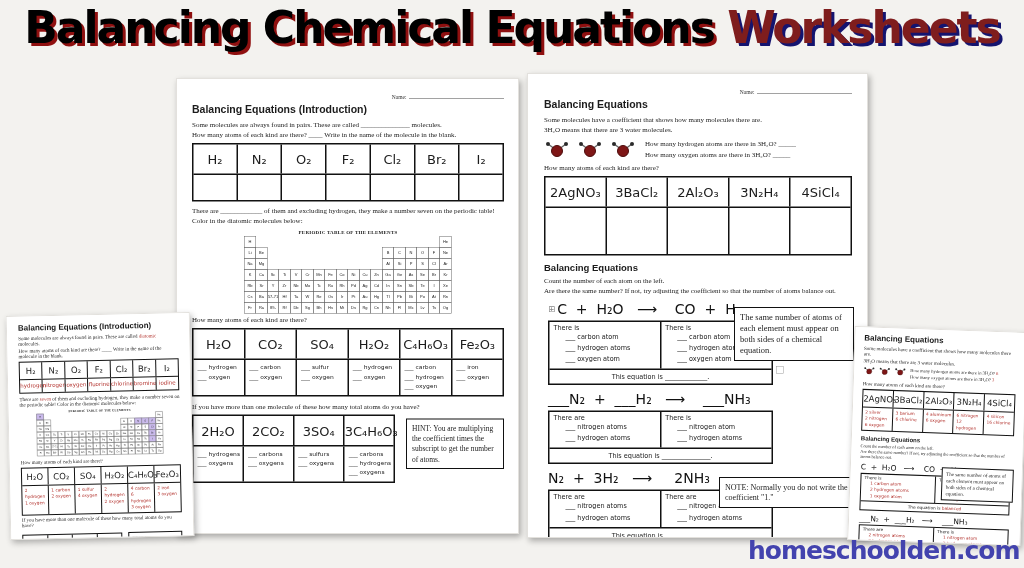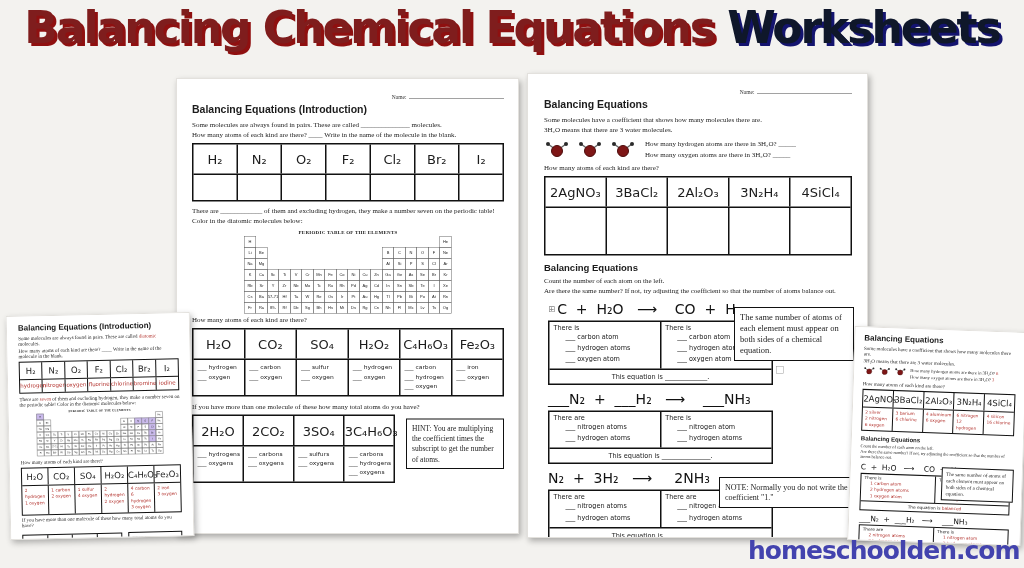--- a/index.html
+++ b/index.html
@@ -1,22 +1,22 @@
 <!DOCTYPE html>
 <html><head>
 <meta charset="utf-8">
 <style>
   html,body{margin:0;padding:0;}
   .canvas{position:relative;width:1024px;height:568px;background:#f3f2ef;overflow:hidden;
           font-family:"Liberation Serif","DejaVu Serif",serif;color:#1c1c1c;}
   
   .main-title{position:absolute;top:2px;left:0;right:0;text-align:center;
     font-family:"DejaVu Sans",sans-serif;font-weight:bold;font-size:44px;letter-spacing:-2px;white-space:nowrap;}
-  .title-red{color:#7f1d1d;text-shadow:3px 3px 0 #8f1010;}
-  .title-blue{color:#0f172a;text-shadow:3px 3px 0 #14146f;}
+  .title-red{color:#000000;text-shadow:3px 3px 0 #8f1010;}
+  .title-blue{color:#7f1d1d;text-shadow:3px 3px 0 #14146f;}
   .free{position:absolute;left:884px;top:82px;font:bold 36px "DejaVu Sans",sans-serif;color:#ee1687;letter-spacing:1px;}
   .website{position:absolute;left:748px;top:536px;width:268px;text-align:center;
     font:bold 25px "DejaVu Sans",sans-serif;color:#4343ae;letter-spacing:-1px;}
   
   .page{position:absolute;background:#fff;box-shadow:2px 3px 6px rgba(0,0,0,.3);border:1px solid #e3e1dd;}
   .pg2{transform:scale(.5);transform-origin:0 0;background:#fff;box-sizing:border-box;overflow:hidden;}
   .page-left{left:176px;top:78px;width:341px;height:454px;}
   .page-left .pg2{width:682px;height:908px;padding:26px 28px 0 30px;}
   .page-right{left:527px;top:73px;width:339px;height:463px;}
   .page-right .pg2{width:678px;height:926px;padding:26px 30px 0 32px;}

